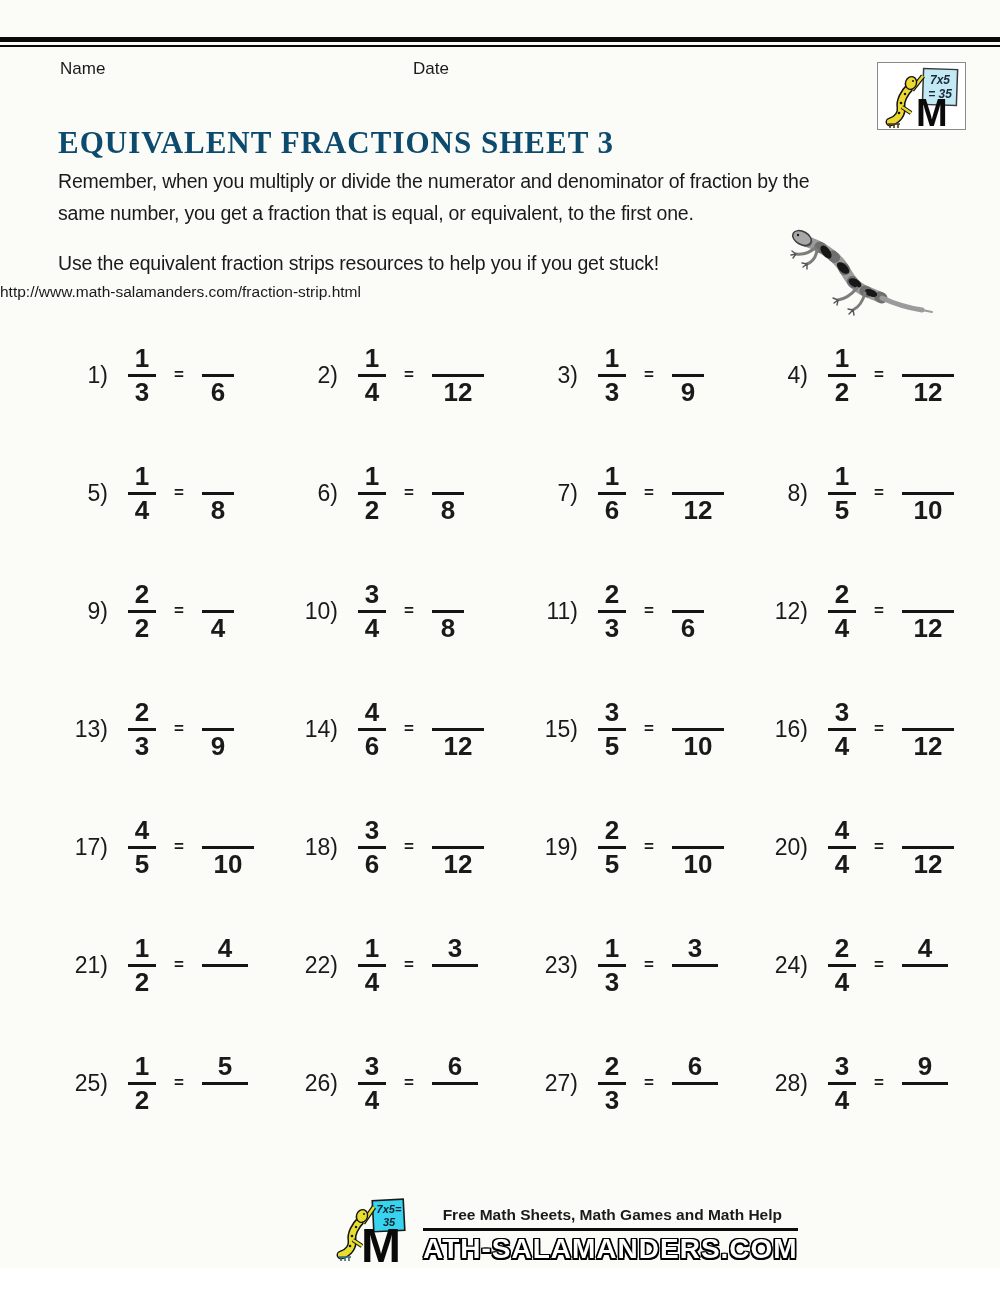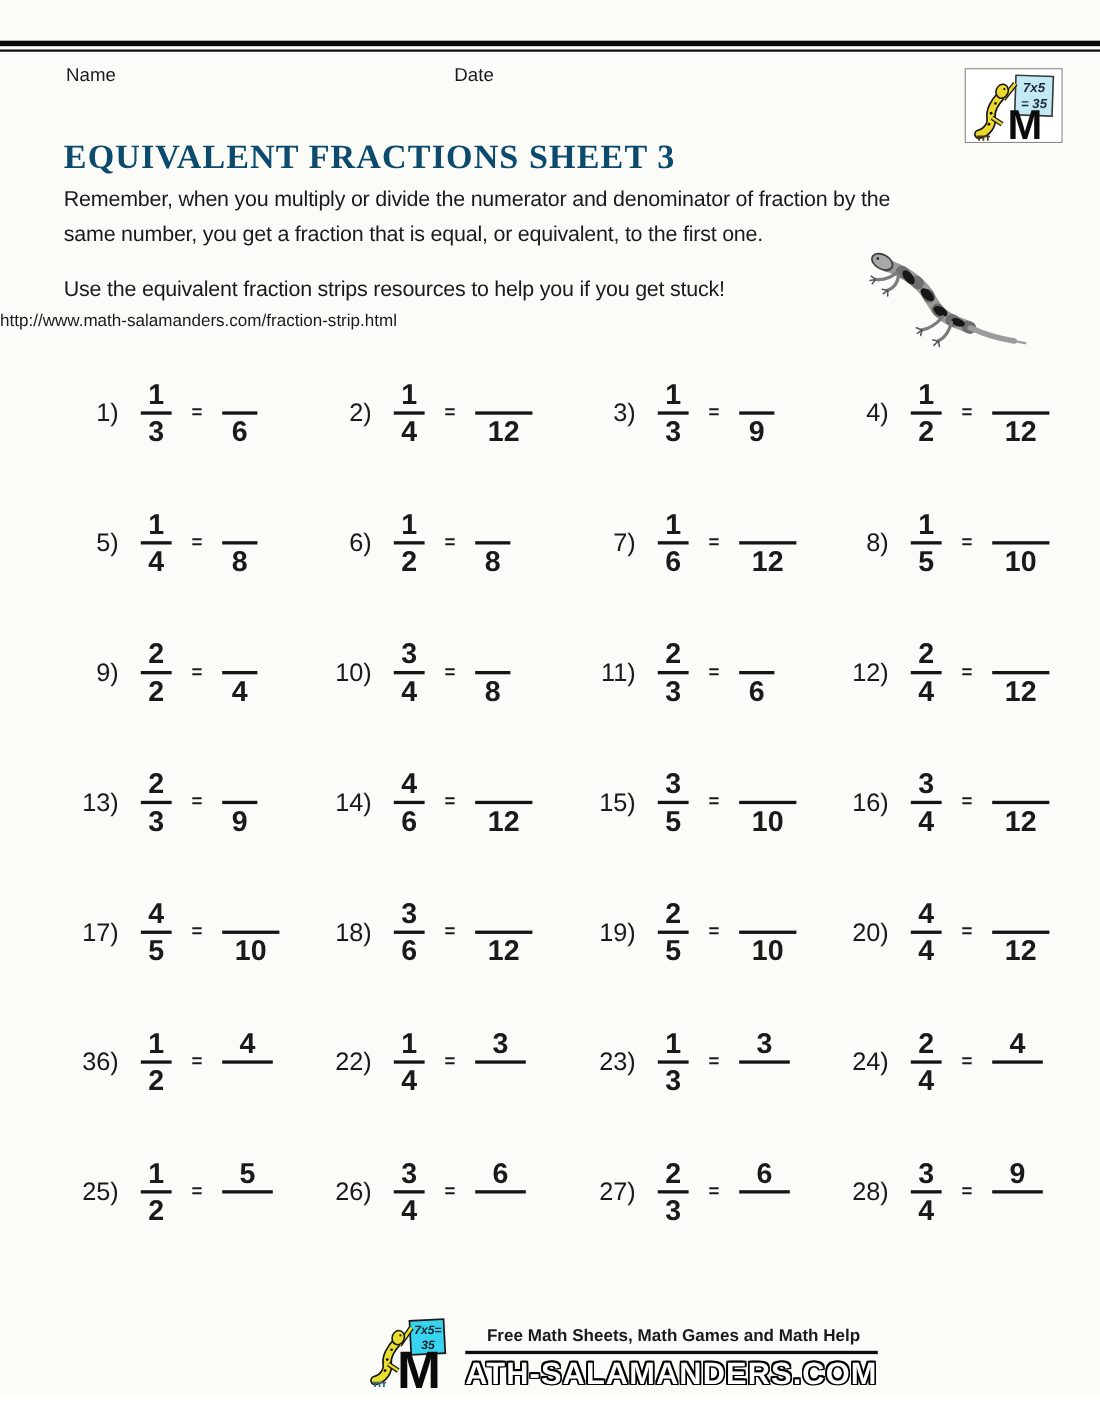--- a/index.html
+++ b/index.html
@@ -405,21 +405,21 @@
           <span class="fden">4</span>
         </span>
         <span class="eq">=</span>
         <span class="frac">
           <span class="fnum"></span>
           <span class="fbar" style="min-width: 52px;"></span>
           <span class="fden">12</span>
         </span>
       </div>
       <div class="problem">
-        <span class="pnum">36)</span>
+        <span class="pnum">21)</span>
         <span class="frac">
           <span class="fnum">1</span>
           <span class="fbar" style="min-width: 28px;"></span>
           <span class="fden">2</span>
         </span>
         <span class="eq">=</span>
         <span class="frac">
           <span class="fnum">4</span>
           <span class="fbar" style="min-width: 46px;"></span>
           <span class="fden"></span>

